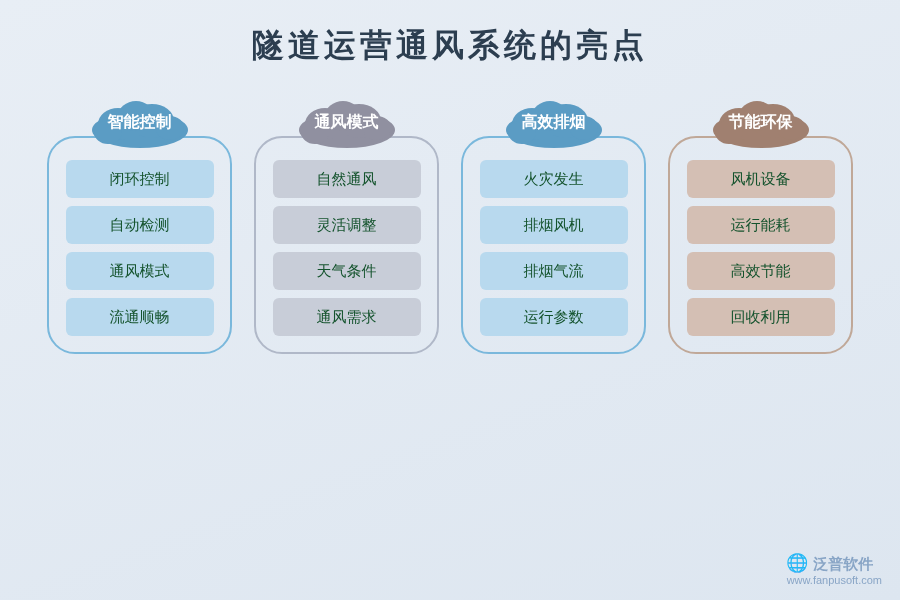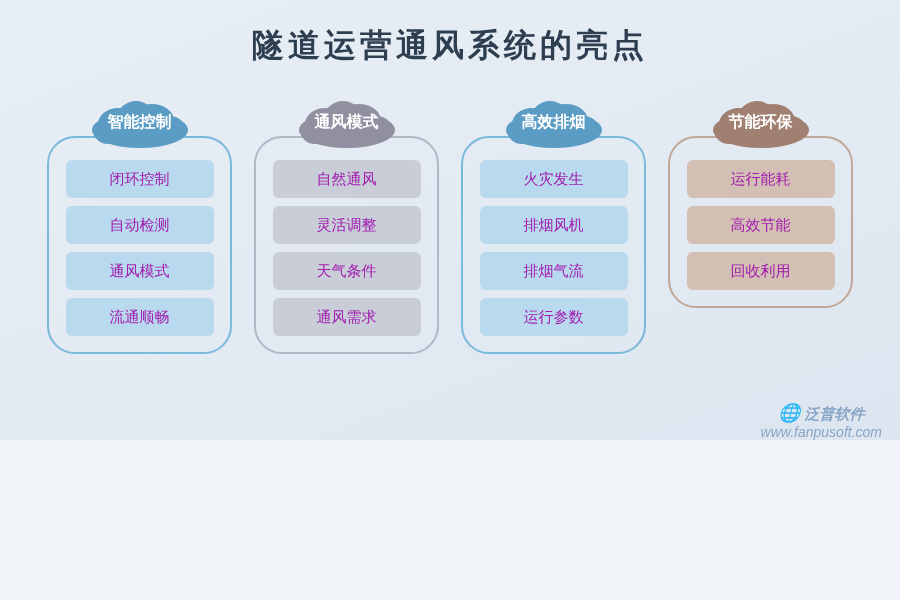--- a/index.html
+++ b/index.html
@@ -6,21 +6,21 @@
     body {
       width: 900px;
       height: 600px;
       background: #f0f4f8;
       font-family: "Microsoft YaHei", "SimHei", sans-serif;
       overflow: hidden;
       position: relative;
     }
     .page-bg {
       width: 900px;
-      height: 440px;
+      height: 600px;
       background: linear-gradient(160deg, #e8eef5 0%, #dde6f0 100%);
       position: relative;
     }
     .title {
       text-align: center;
       font-size: 32px;
       font-weight: bold;
       color: #2c3e50;
       padding-top: 24px;
       letter-spacing: 4px;
@@ -75,39 +75,38 @@
     }
     .item-btn {
       width: 148px;
       height: 38px;
       border-radius: 6px;
       display: flex;
       align-items: center;
       justify-content: center;
       font-size: 15px;
       font-weight: 500;
-      color: #a21caf;
+      color: #14532d;
       cursor: default;
     }
 
     .watermark {
       position: absolute;
-      bottom: 0;
+      bottom: 14px;
       right: 18px;
-      text-align: center;
+      text-align: left;
       opacity: 0.85;
-      font-style: italic;
     }
     .watermark-logo {
       font-size: 15px;
       color: #7a9abf;
       font-weight: bold;
     }
     .watermark-url {
-      font-size: 14px;
+      font-size: 11px;
       color: #7a9abf;
     }
   </style>
 </head>
 <body>
 
 <div class="page-bg">
   <h1 class="title">隧道运营通风系统的亮点</h1>
 
   <div class="columns-container">
@@ -174,20 +173,21 @@
     <ellipse cx="60" cy="34" rx="48" ry="18" fill="#a08070"></ellipse>
     <ellipse cx="38" cy="28" rx="20" ry="16" fill="#a08070"></ellipse>
     <ellipse cx="72" cy="25" rx="22" ry="17" fill="#a08070"></ellipse>
     <ellipse cx="56" cy="20" rx="18" ry="15" fill="#a08070"></ellipse>
     <ellipse cx="90" cy="32" rx="14" ry="12" fill="#a08070"></ellipse>
     <ellipse cx="28" cy="36" rx="14" ry="12" fill="#a08070"></ellipse>
   </svg>
       <span class="cloud-label">节能环保</span>
     </div>
     <div class="column-card" style="border-color:#c0a898">
+      <div class="item-btn" style="background:#d4bfb4">风机设备</div>
           <div class="item-btn" style="background:#d4bfb4">运行能耗</div>
           <div class="item-btn" style="background:#d4bfb4">高效节能</div>
           <div class="item-btn" style="background:#d4bfb4">回收利用</div>
     </div>
   </div>
     </div>
 
   <div class="watermark">
     <div class="watermark-logo">
       <span style="font-size:18px;">🌐</span> <span>泛普软件</span>

